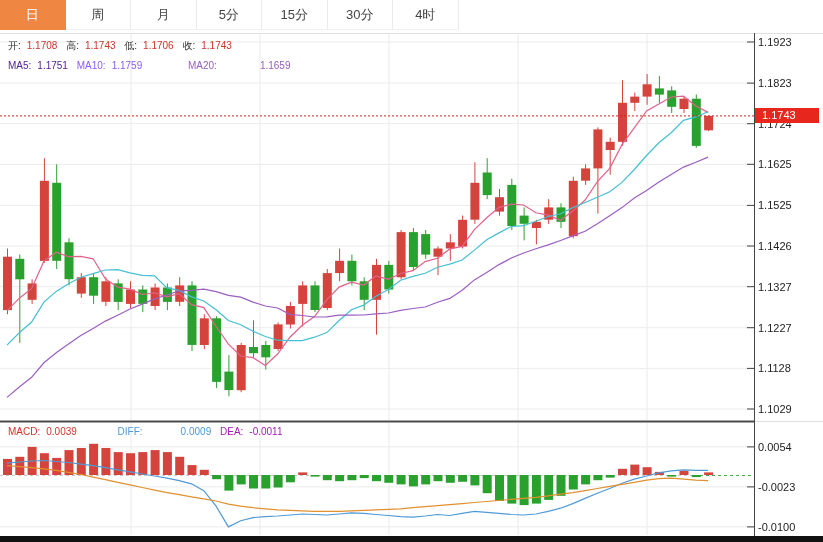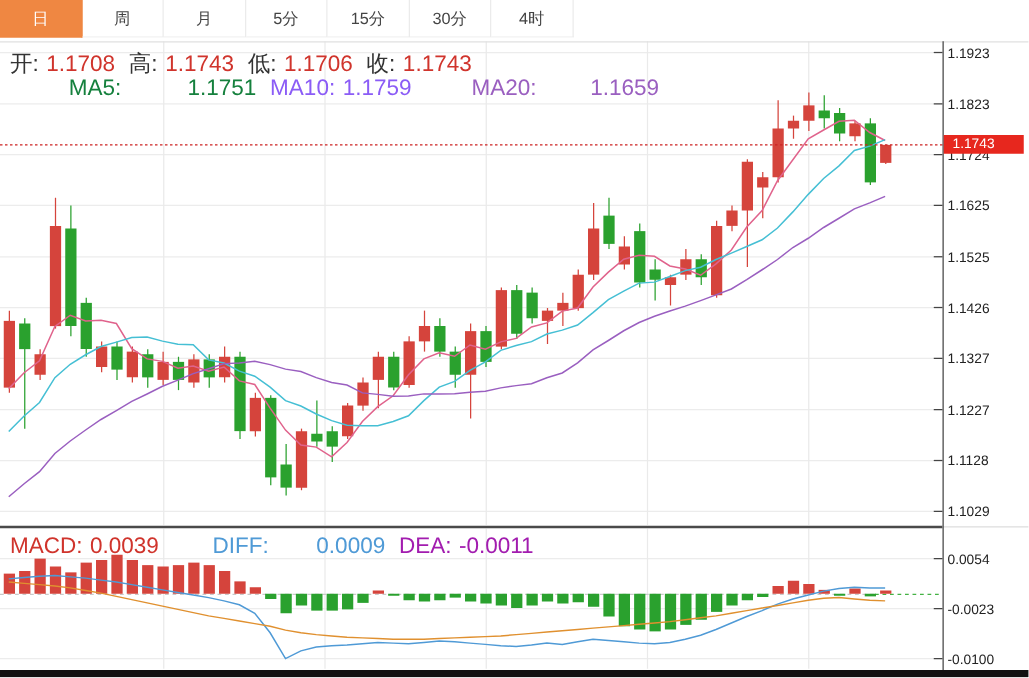--- a/index.html
+++ b/index.html
@@ -2,25 +2,25 @@
 <html><head>
 <meta charset="utf-8">
 <style>
   html,body{margin:0;padding:0;background:#fff;}
   .app{position:relative;width:823px;height:542px;background:#fff;overflow:hidden;
        font-family:"Liberation Sans",sans-serif;}
   .tabbar{position:absolute;top:0;left:0;height:30px;display:flex;z-index:5;background:#fff;}
   .tab{width:65.5px;height:30px;box-sizing:border-box;display:flex;align-items:center;justify-content:center;
        font-size:13px;color:#444;border-right:1px solid #ebebeb;border-bottom:1px solid #f2f2f2;cursor:pointer;}
   .tab.active{background:#ef8742;border-color:#ef8742;color:#fff;}
-  .info-row{position:absolute;left:8px;font-size:18px;white-space:nowrap;z-index:4;}
+  .info-row{position:absolute;left:8px;font-size:10px;white-space:nowrap;z-index:4;}
   .info-row span{margin-right:6px;}
   .lbl{color:#333;}
   .red-v{color:#d0342c;}
-  .ma5-v{color:#15803d;margin-left:47px;}
+  .ma5-v{color:#4c1d95;}
   .ma10-v{color:#8b5cf6;}
   .ma20-v{color:#9a5fc0;margin-left:37px;}
   .diff-v{color:#4f9ad6;margin-left:32px;}
   .dea-v{color:#a21caf;}
   .badge{position:absolute;left:755px;top:108px;width:64px;height:15px;background:#e7271e;color:#fff;
          font-size:11px;line-height:15px;padding-left:7px;box-sizing:border-box;z-index:6;}
   svg{position:absolute;top:0;left:0;}
 </style>
 </head>
 <body>

